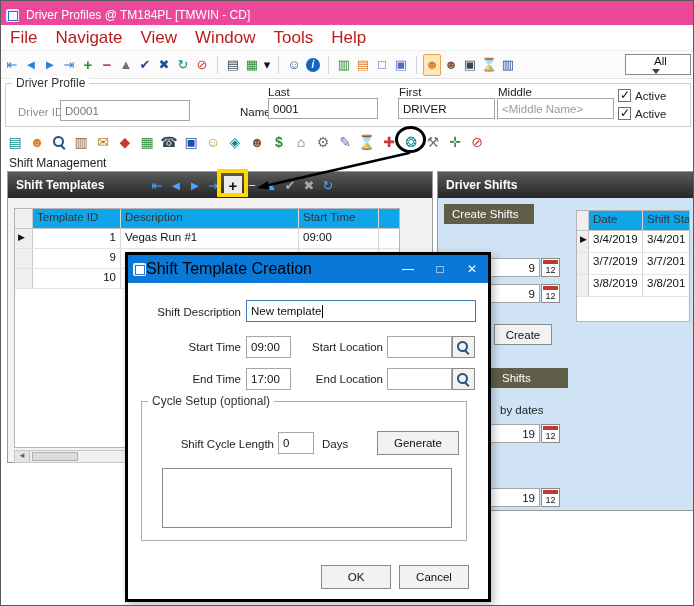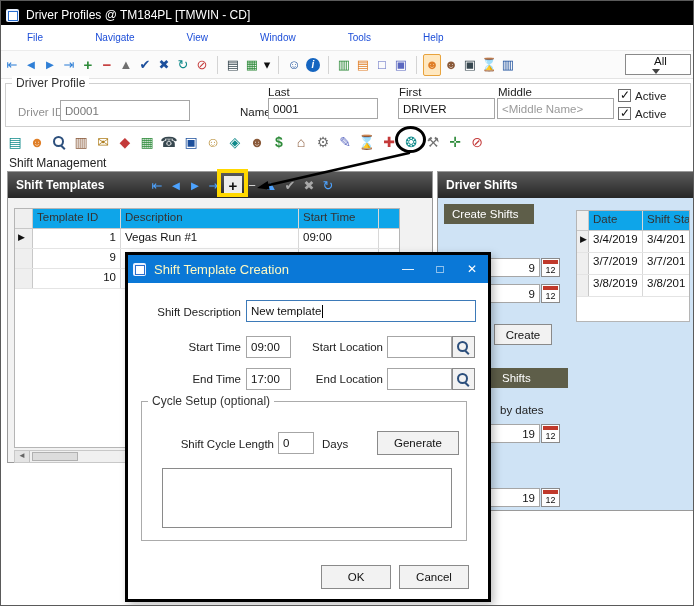--- a/index.html
+++ b/index.html
@@ -1,27 +1,27 @@
 <!DOCTYPE html>
 <html><head>
 <meta charset="utf-8">
 <style>
   html,body{margin:0;padding:0;background:#e9e9e9;}
   *{box-sizing:border-box;}
   #app{position:relative;width:694px;height:606px;background:#fff;border:1px solid #5a5a5a;
        font-family:"Liberation Sans",sans-serif;overflow:hidden;}
   
-  .titlebar{position:absolute;left:0;top:0;width:100%;height:28px;background:#000000;
+  .titlebar{position:absolute;left:0;top:0;width:100%;height:28px;background:#ec4899;
             display:flex;align-items:center;color:#fff;}
   .appico{width:13px;height:13px;margin-left:5px;background:#eaf2ff;border-radius:2px;position:relative;}
   .appico::after{content:"";position:absolute;left:2px;top:2px;width:8px;height:8px;border:1px solid #2a6fd0;background:#fff;}
   .titletxt{font-size:12px;margin-left:7px;white-space:nowrap;}
   
   .menubar{position:absolute;left:0;top:24px;width:100%;height:26px;background:#ffffff;display:flex;align-items:center;border-bottom:1px solid #ececec;}
-  .mi{font-size:10px;color:#1d4ed8;padding:0 26px;line-height:26px;cursor:default;}
+  .mi{font-size:17px;color:#b91c1c;padding:0 9px;line-height:26px;cursor:default;}
   
   .tb1{position:absolute;left:0;top:50px;width:100%;height:28px;background:#fbfbfb;border-bottom:1px solid #e4e4e4;
        display:flex;align-items:center;padding-left:2px;gap:1px;}
   .ti{width:18px;height:22px;display:flex;align-items:center;justify-content:center;font-size:13px;cursor:default;}
   .tb2{position:absolute;left:0;top:128px;width:100%;height:26px;background:#ffffff;display:flex;align-items:center;padding-left:4px;gap:2px;}
   .t2{width:20px;height:22px;display:flex;align-items:center;justify-content:center;font-size:14px;cursor:default;}
   .sep{width:1px;height:18px;background:#d4d4d4;margin:0 5px;}
   .c-blue{color:#2f7fd6;} .c-green{color:#2e8b3a;} .c-red{color:#c43a3a;} .c-gray{color:#707070;}
   .c-orange{color:#e07f28;} .c-teal{color:#108a8a;} .c-indigo{color:#5b68c0;} .c-brown{color:#8a5a3a;}
   .c-dkblue{color:#1c4f9c;} .c-gold{color:#b08020;} .c-dk{color:#37474f;} .c-black{color:#111;}
@@ -79,21 +79,21 @@
   .subhead{position:absolute;background:#5e5e49;color:#fff;font-size:11.5px;display:flex;align-items:center;}
   .calbtn{position:absolute;width:19px;height:19px;background:#fdfdfd;border:1px solid #8a8a8a;
           font-size:9px;color:#111;display:flex;align-items:flex-end;justify-content:center;padding-bottom:1px;}
   .calbtn::before{content:"";position:absolute;left:1px;top:1px;right:1px;height:4px;background:#c0392b;}
   .btn{position:absolute;background:#f2f2f2;border:1px solid #8a8a8a;font-size:11.5px;color:#111;
        display:flex;align-items:center;justify-content:center;cursor:default;}
   
   #dialog{position:absolute;left:124px;top:251px;width:366px;height:350px;background:#fff;
           border:3px solid #000;z-index:50;box-shadow:3px 3px 8px rgba(0,0,0,0.25);}
   .dtitle{position:absolute;left:0;top:0;width:100%;height:28px;background:#0a78d7;display:flex;align-items:center;}
-  .dtitle-txt{color:#fef9c3;font-size:13px;margin-left:8px;flex:1;white-space:nowrap;}
+  .dtitle-txt{color:#000000;font-size:16px;flex:1;white-space:nowrap;}
   .dwbtn{width:32px;height:28px;color:#fff;font-size:12px;display:flex;align-items:center;justify-content:center;cursor:default;}
   .dbody{position:absolute;left:0;top:28px;width:360px;height:316px;background:#fff;}
   .r{text-align:right;}
   .caret{display:inline-block;width:1px;height:13px;background:#000;margin-left:1px;}
   .lookup{position:absolute;width:23px;height:22px;background:#f2f2f2;border:1px solid #8a8a8a;
           display:flex;align-items:center;justify-content:center;cursor:default;}
   .dgroup{position:absolute;left:13px;top:118px;width:326px;height:140px;border:1px solid #ababab;}
   .listbox{position:absolute;left:20px;top:66px;width:290px;height:60px;background:#fff;border:1px solid #8a8a8a;}
   
   .annot{position:absolute;pointer-events:none;}

